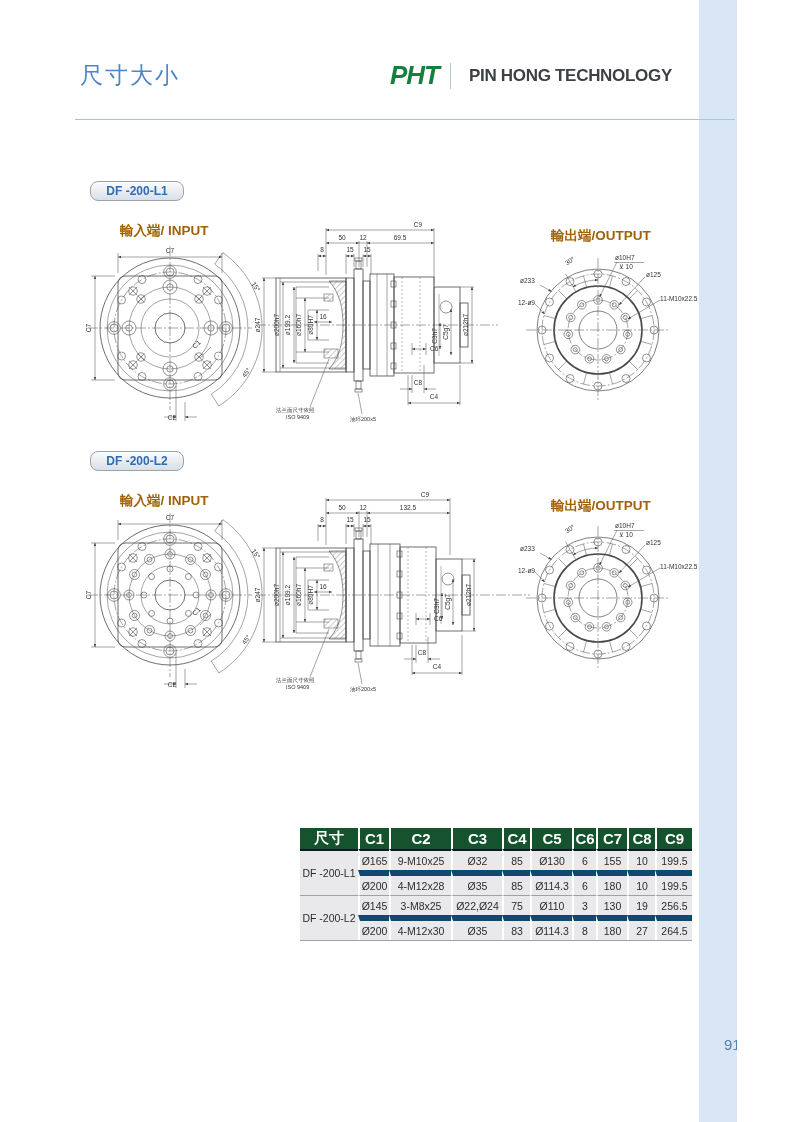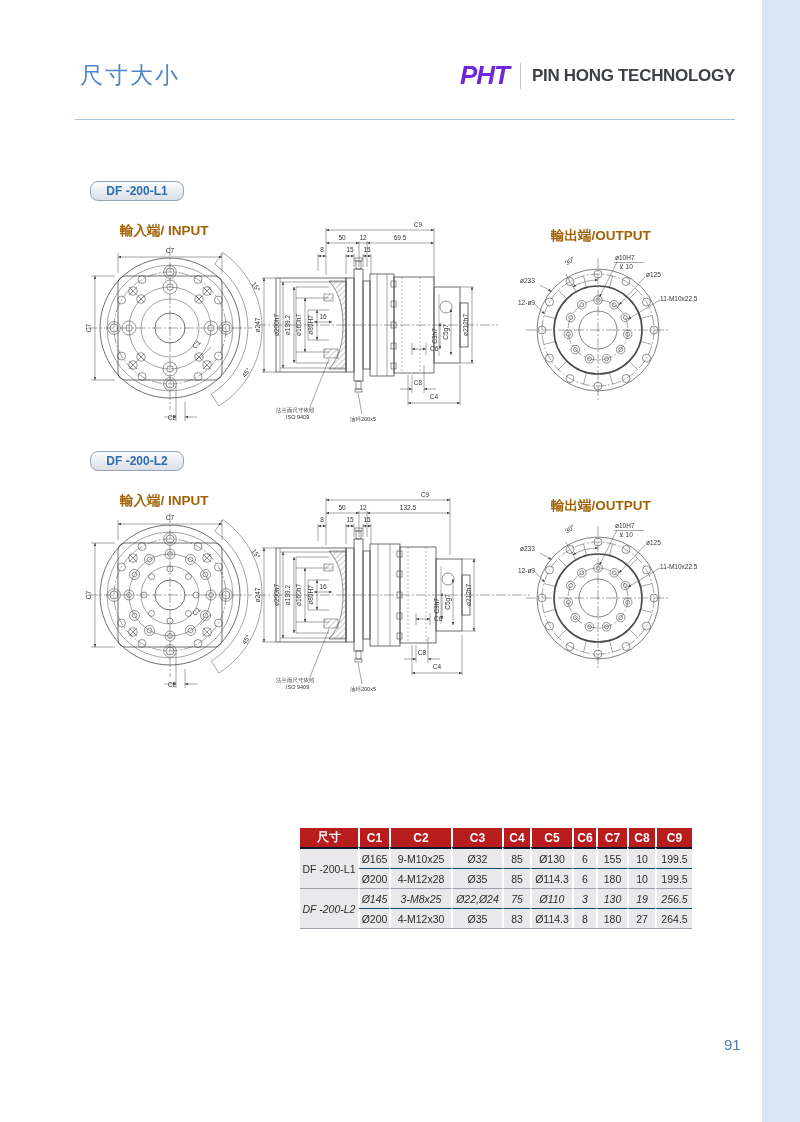--- a/index.html
+++ b/index.html
@@ -1,42 +1,42 @@
 <!DOCTYPE html>
 <html><head>
 <meta charset="utf-8">
 <style>
   html,body{margin:0;padding:0;background:#fff;}
-  .page{position:relative;width:800px;height:1122px;background:#ffffff;overflow:hidden;
+  .page{position:relative;width:737px;height:1122px;background:#ffffff;overflow:hidden;
         font-family:"Liberation Sans",sans-serif;}
   .side-band{position:absolute;right:0;top:0;width:38px;height:1122px;background:#d9e6f6;}
   .page-title{position:absolute;left:80px;top:60px;font-size:23px;color:#4d87c8;letter-spacing:2px;font-weight:500;}
   .brand{position:absolute;top:60px;right:65px;display:flex;align-items:center;gap:11px;}
-  .brand .logo{font-size:26px;font-weight:bold;font-style:italic;color:#6d28d9;letter-spacing:-1px;}
+  .brand .logo{font-size:26px;font-weight:bold;font-style:italic;color:#15803d;letter-spacing:-1px;}
   .brand .sep{width:1px;height:26px;background:#bcc5cf;}
-  .brand .name{font-size:17px;font-weight:bold;color:#3d4145;letter-spacing:-0.3px;}
+  .brand .name{font-size:17px;font-weight:bold;color:#3d4145;letter-spacing:-0.3px;margin-left:7px;}
   .rule{position:absolute;left:75px;top:119px;width:660px;height:1px;background:#a5c6e0;}
   .badge{position:absolute;left:90px;width:92px;height:18px;border:1px solid #98a4ae;border-radius:8px;
          background:linear-gradient(#fbfcfd,#d9dfe5);color:#2e6cb3;font-weight:bold;font-size:12px;
          display:flex;align-items:center;justify-content:center;}
   .view-label{position:absolute;font-size:13.5px;font-weight:bold;color:#a16207;}
   svg.drw{position:absolute;overflow:visible;}
   svg text{font-family:"Liberation Sans",sans-serif;fill:#333;}
   .dt{font-size:6.5px;text-anchor:middle;}
   .dts{font-size:6.5px;text-anchor:start;}
   .dtc{font-size:5.5px;text-anchor:start;}
   .cl{stroke-dasharray:10 2 2 2;}
   .table-wrap{position:absolute;left:300px;top:828px;}
   table.dim-table{border-collapse:separate;border-spacing:0;width:392px;font-size:10.5px;border-bottom:1px solid #9aa3ac;}
-  table.dim-table th{background:#b91c1c;color:#fff;height:17px;font-size:12px;font-weight:bold;border-left:2px solid #fff;}
+  table.dim-table th{background:#14532d;color:#fff;height:17px;font-size:15px;font-weight:bold;border-left:2px solid #fff;}
   table.dim-table th:first-child{border-left:none;}
   table.dim-table td{background:#e9e9eb;text-align:center;height:17px;color:#2c2c2c;
-       border-left:2px solid #fff;border-top:1px solid #0c4a6e;}
+       border-left:2px solid #fff;border-top:6px solid #0c4a6e;}
   table.dim-table td.model{border-left:none;font-size:10.5px;}
-  table.dim-table tr.gsep td{border-top:1px solid #9aa3ac;font-style:italic;}
+  table.dim-table tr.gsep td{border-top:1px solid #9aa3ac;}
   table.dim-table tbody tr:first-child td{border-top:2px solid #0f172a;}
   .footnote{position:absolute;left:298px;top:921px;font-size:10.5px;color:#3a3a3a;}
   .pagenum{position:absolute;left:724px;top:1036px;font-size:15px;color:#5480ab;}
 </style>
 </head>
 <body>
 
 <div class="page">
   <div class="side-band"></div>
 

